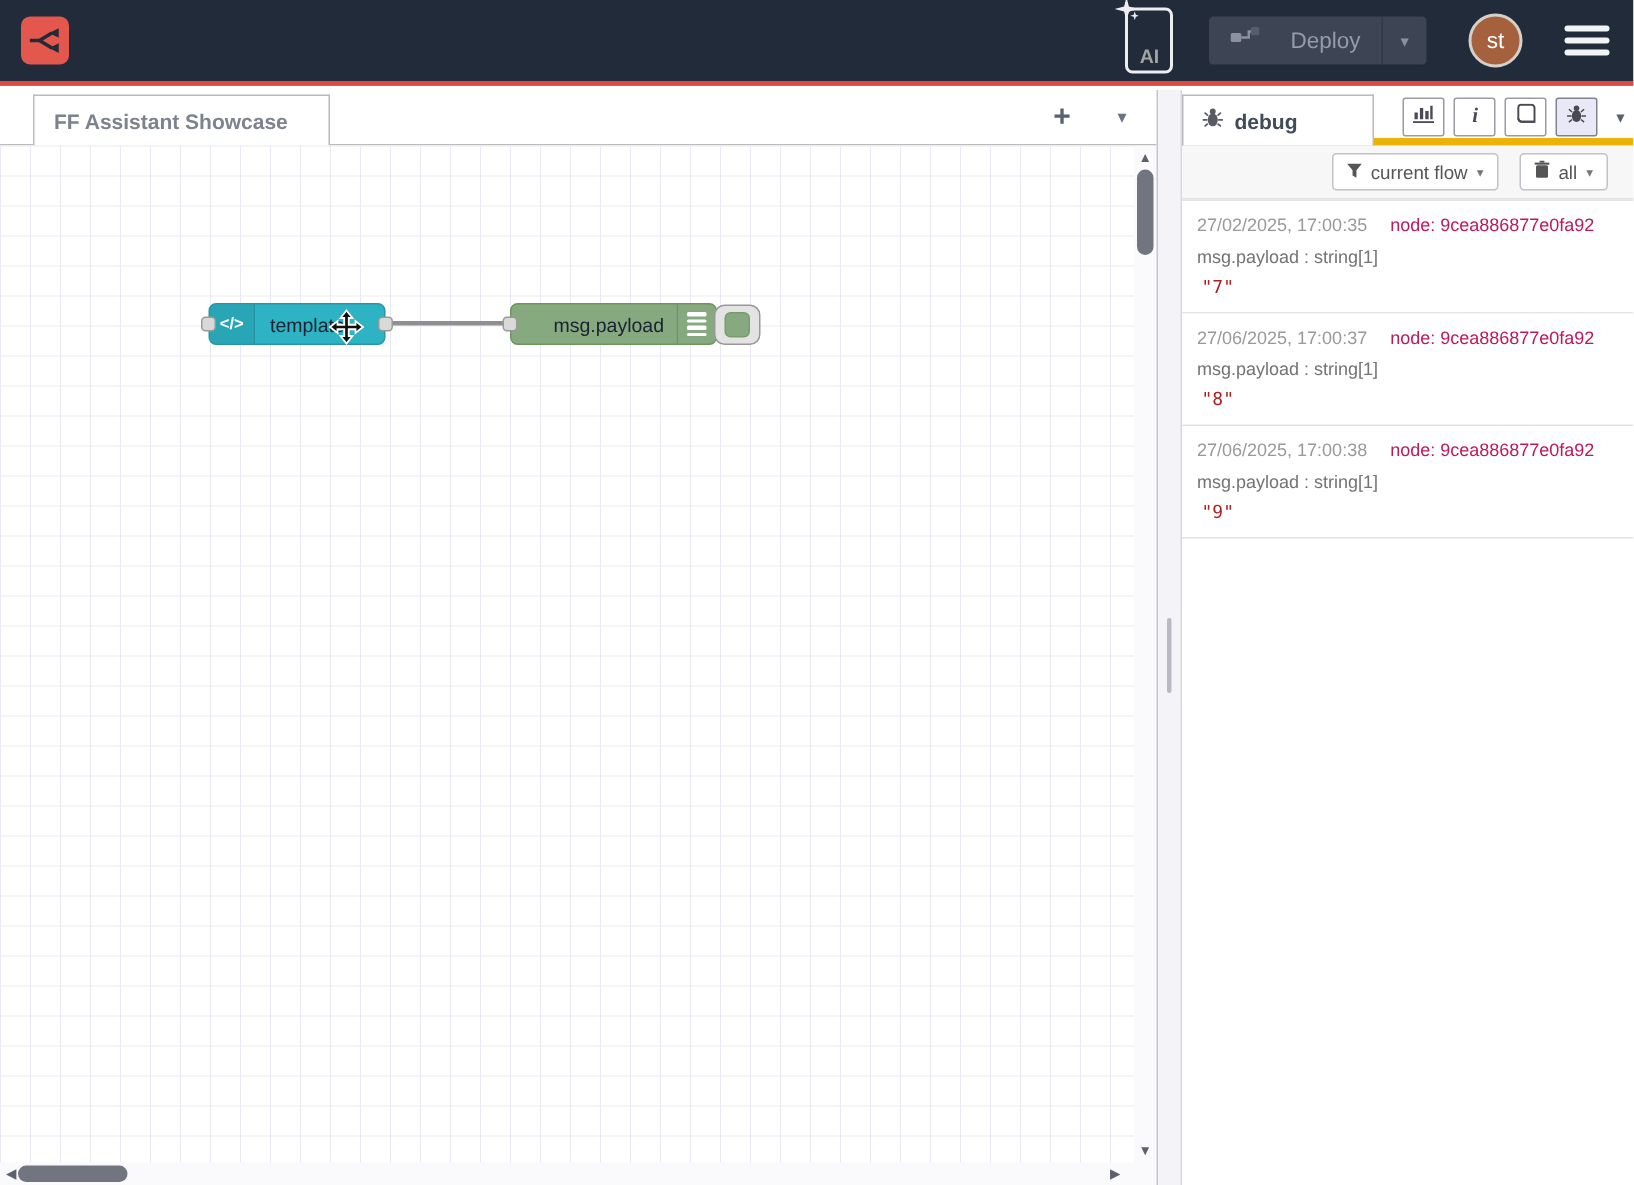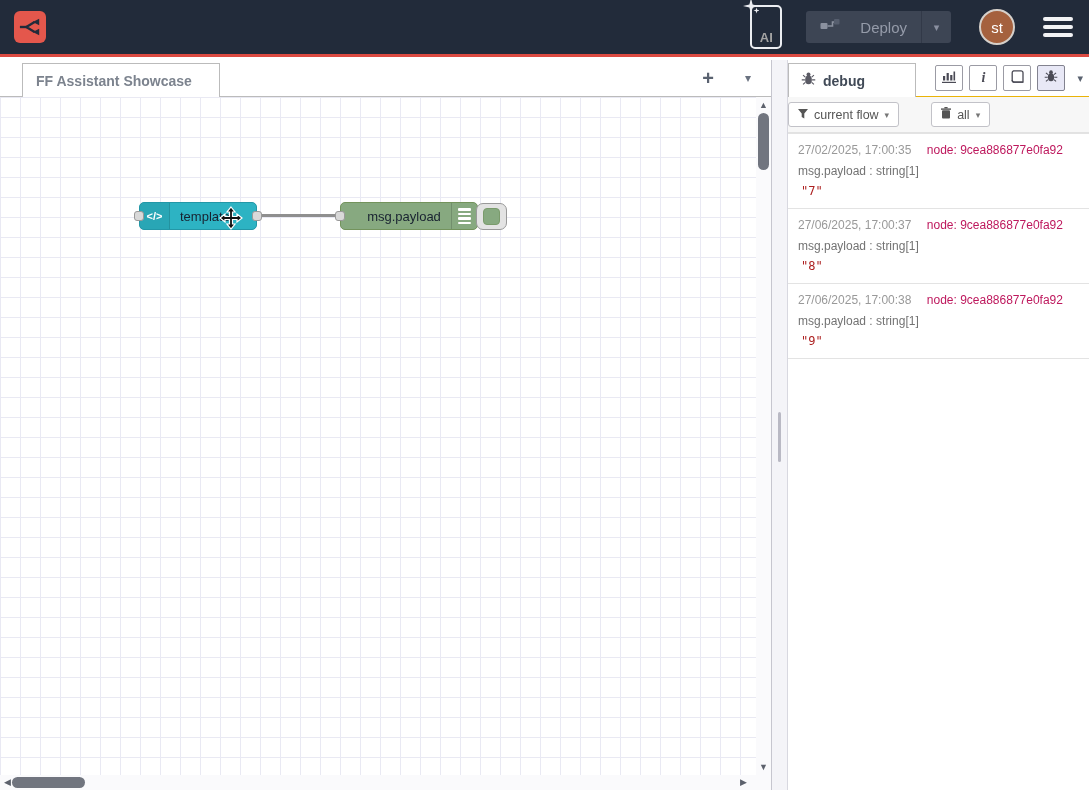--- a/index.html
+++ b/index.html
@@ -51,21 +51,21 @@
 
   .node { position:absolute; height:28px; border-radius:5px; display:flex; align-items:center; }
   .node-template { left:139px; top:105px; width:118px; background:#2db3c3; border:1px solid #2397a7; }
   .node-debug { left:340px; top:105px; width:138px; background:#87a980; border:1px solid #73935c; }
   .node-label { font-size:13px; color:#182230; white-space:nowrap; }
   .node-icon-left { width:30px; height:100%; background:rgba(0,0,0,0.07);
     border-right:1px solid rgba(0,0,0,0.12); border-radius:4px 0 0 4px;
     display:flex; align-items:center; justify-content:center;
     color:#fff; font-weight:bold; font-size:11px; }
   .node-template .node-label { margin-left:10px; }
-  .node-debug .node-label { margin-left:16px; flex:1;text-align:center; }
+  .node-debug .node-label { margin-left:28px; flex:1; }
   .node-icon-right { width:26px; height:100%; border-left:1px solid rgba(0,0,0,0.15);
     display:flex; flex-direction:column; align-items:center; justify-content:center; gap:2px;
     border-radius:0 4px 4px 0; }
   .node-icon-right i { display:block; width:13px; height:2.5px; background:#fff; border-radius:1px; }
   .port { position:absolute; width:10px; height:10px; background:#d9d9d9; border:1px solid #999;
     border-radius:3px; top:8px; cursor:crosshair; }
   .port-in { left:-6px; }
   .port-out { right:-6px; }
   .wire { position:absolute; left:257px; top:117px; width:84px; height:3px; background:#8f8f8f;
     border-radius:2px; }
@@ -90,35 +90,35 @@
     border-radius:6px; cursor:pointer; }
 
   
   .separator { position:absolute; left:771px; top:60px; width:17px; height:730px; background:#f4f4f8;
     border-left:1px solid #c6c6cf; border-right:1px solid #d8d8e0; cursor:col-resize; }
   .sep-handle { position:absolute; left:6px; top:352px; width:3px; height:50px; background:#b9b9c4;
     border-radius:2px; }
 
   
   .sidebar { position:absolute; left:788px; top:60px; width:301px; height:730px; background:#fff; }
-  .side-tabbar { position:relative; height:37px; border-bottom:1px solid #eab308; background:#fff; }
+  .side-tabbar { position:relative; height:37px; border-bottom:5px solid #eab308; background:#fff; }
   .debug-tab { position:absolute; left:0; top:3px; width:128px; height:34px; background:#fff;
     border:1px solid #bbbbbb; border-bottom:none; display:flex; align-items:center; gap:7px;
     padding-left:12px; cursor:pointer; }
   .debug-tab-label { font-size:14px; font-weight:bold; color:#414a57; }
   .side-icons { position:absolute; right:6px; top:5px; display:flex; align-items:center; gap:6px; }
   .icon-btn { width:28px; height:26px; border:1px solid #9b9ba4; border-radius:2px; background:#fff;
     display:flex; align-items:center; justify-content:center; cursor:pointer; }
   .icon-btn.active { background:#e8e8f6; border-color:#82828f; }
   .icon-btn .i-glyph { font-family:"Liberation Serif", serif; font-weight:bold; font-style:italic;
     font-size:14px; color:#4a4a55; }
   .side-caret { color:#5a6270; font-size:11px; margin-left:6px; cursor:pointer; }
 
   .side-toolbar { height:36px; background:#f7f7f7; border-bottom:1px solid #e2e2e2;
-    display:flex; align-items:center; gap:32px; padding-right:17px; }
+    display:flex; align-items:center; justify-content:flex-end; gap:14px; padding-right:17px; }
   .filter-btn { height:25px; background:#fff; border:1px solid #c2c2c8; border-radius:3px;
     display:flex; align-items:center; gap:6px; padding:0 9px; font-size:12.5px; color:#555;
     cursor:pointer; }
   .filter-btn .small-caret { font-size:9px; color:#777; }
 
   .messages { border-top:1px solid #e3e3e3; }
   .msg { padding:9px 10px 10px 10px; border-bottom:1px solid #e3e3e3; background:#fff; cursor:pointer; }
   .msg-meta { font-size:12px; }
   .msg-ts { color:#999; }
   .msg-node { color:#be185d; margin-left:12px; }

